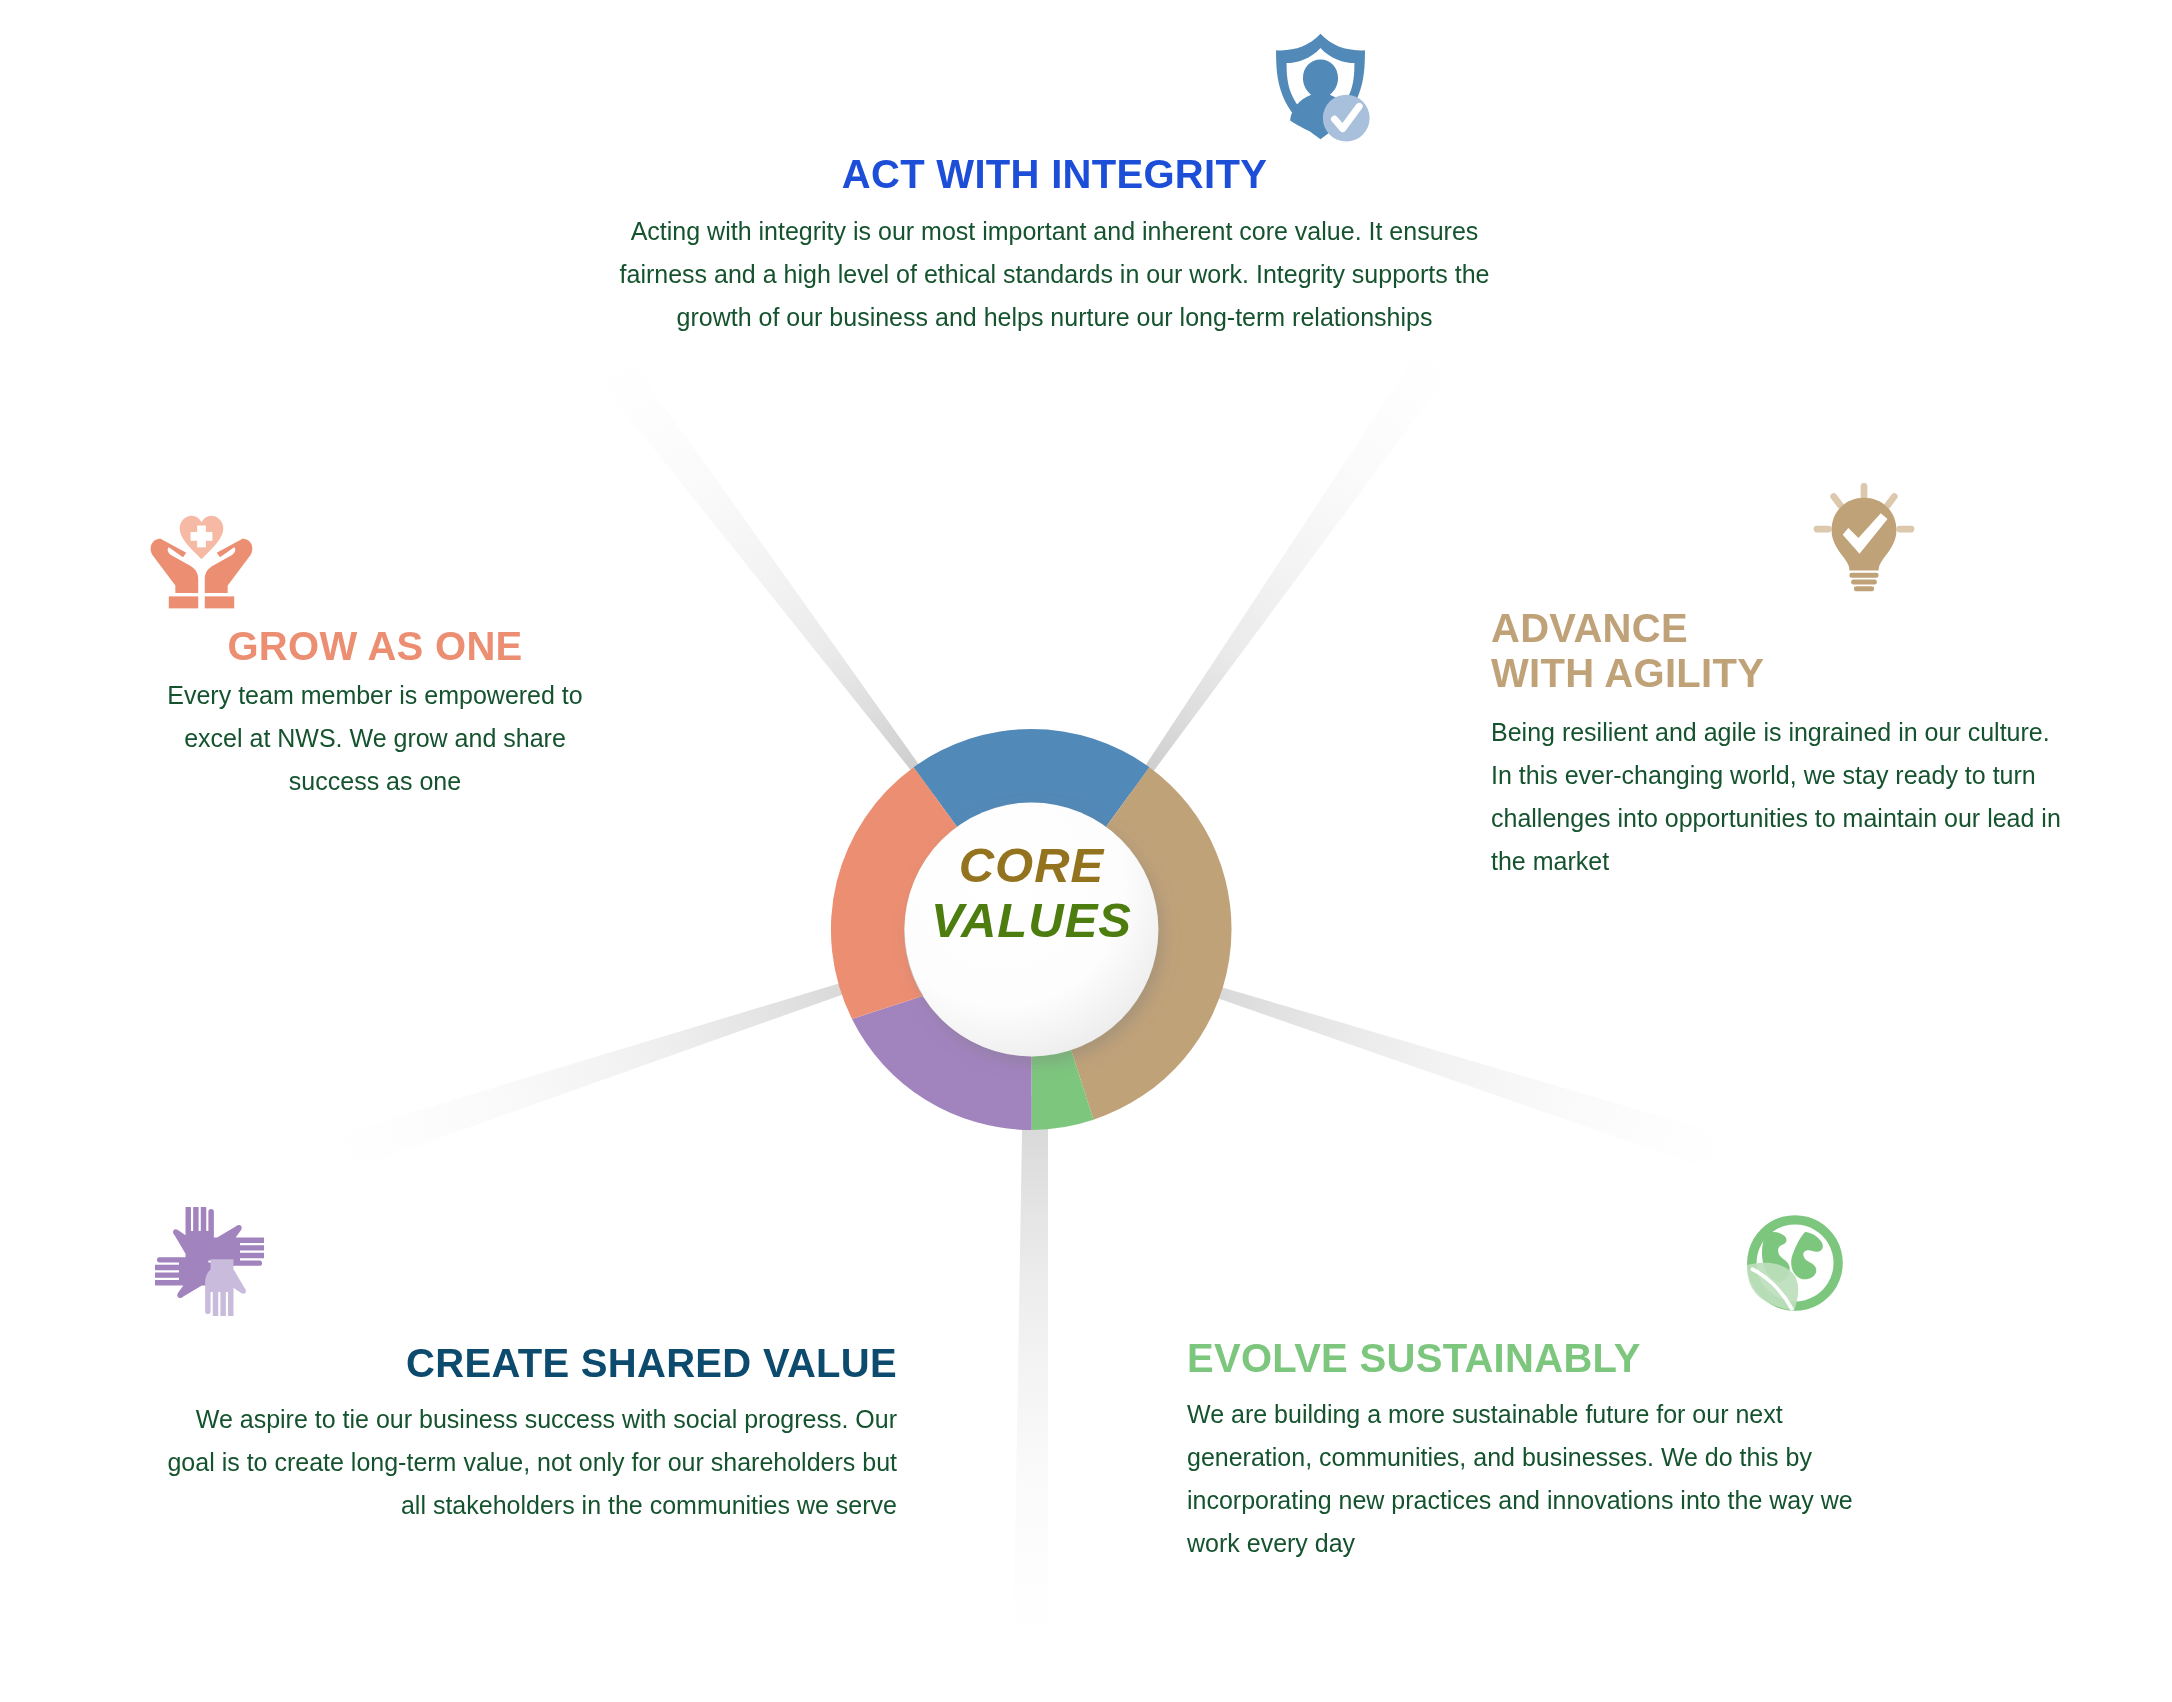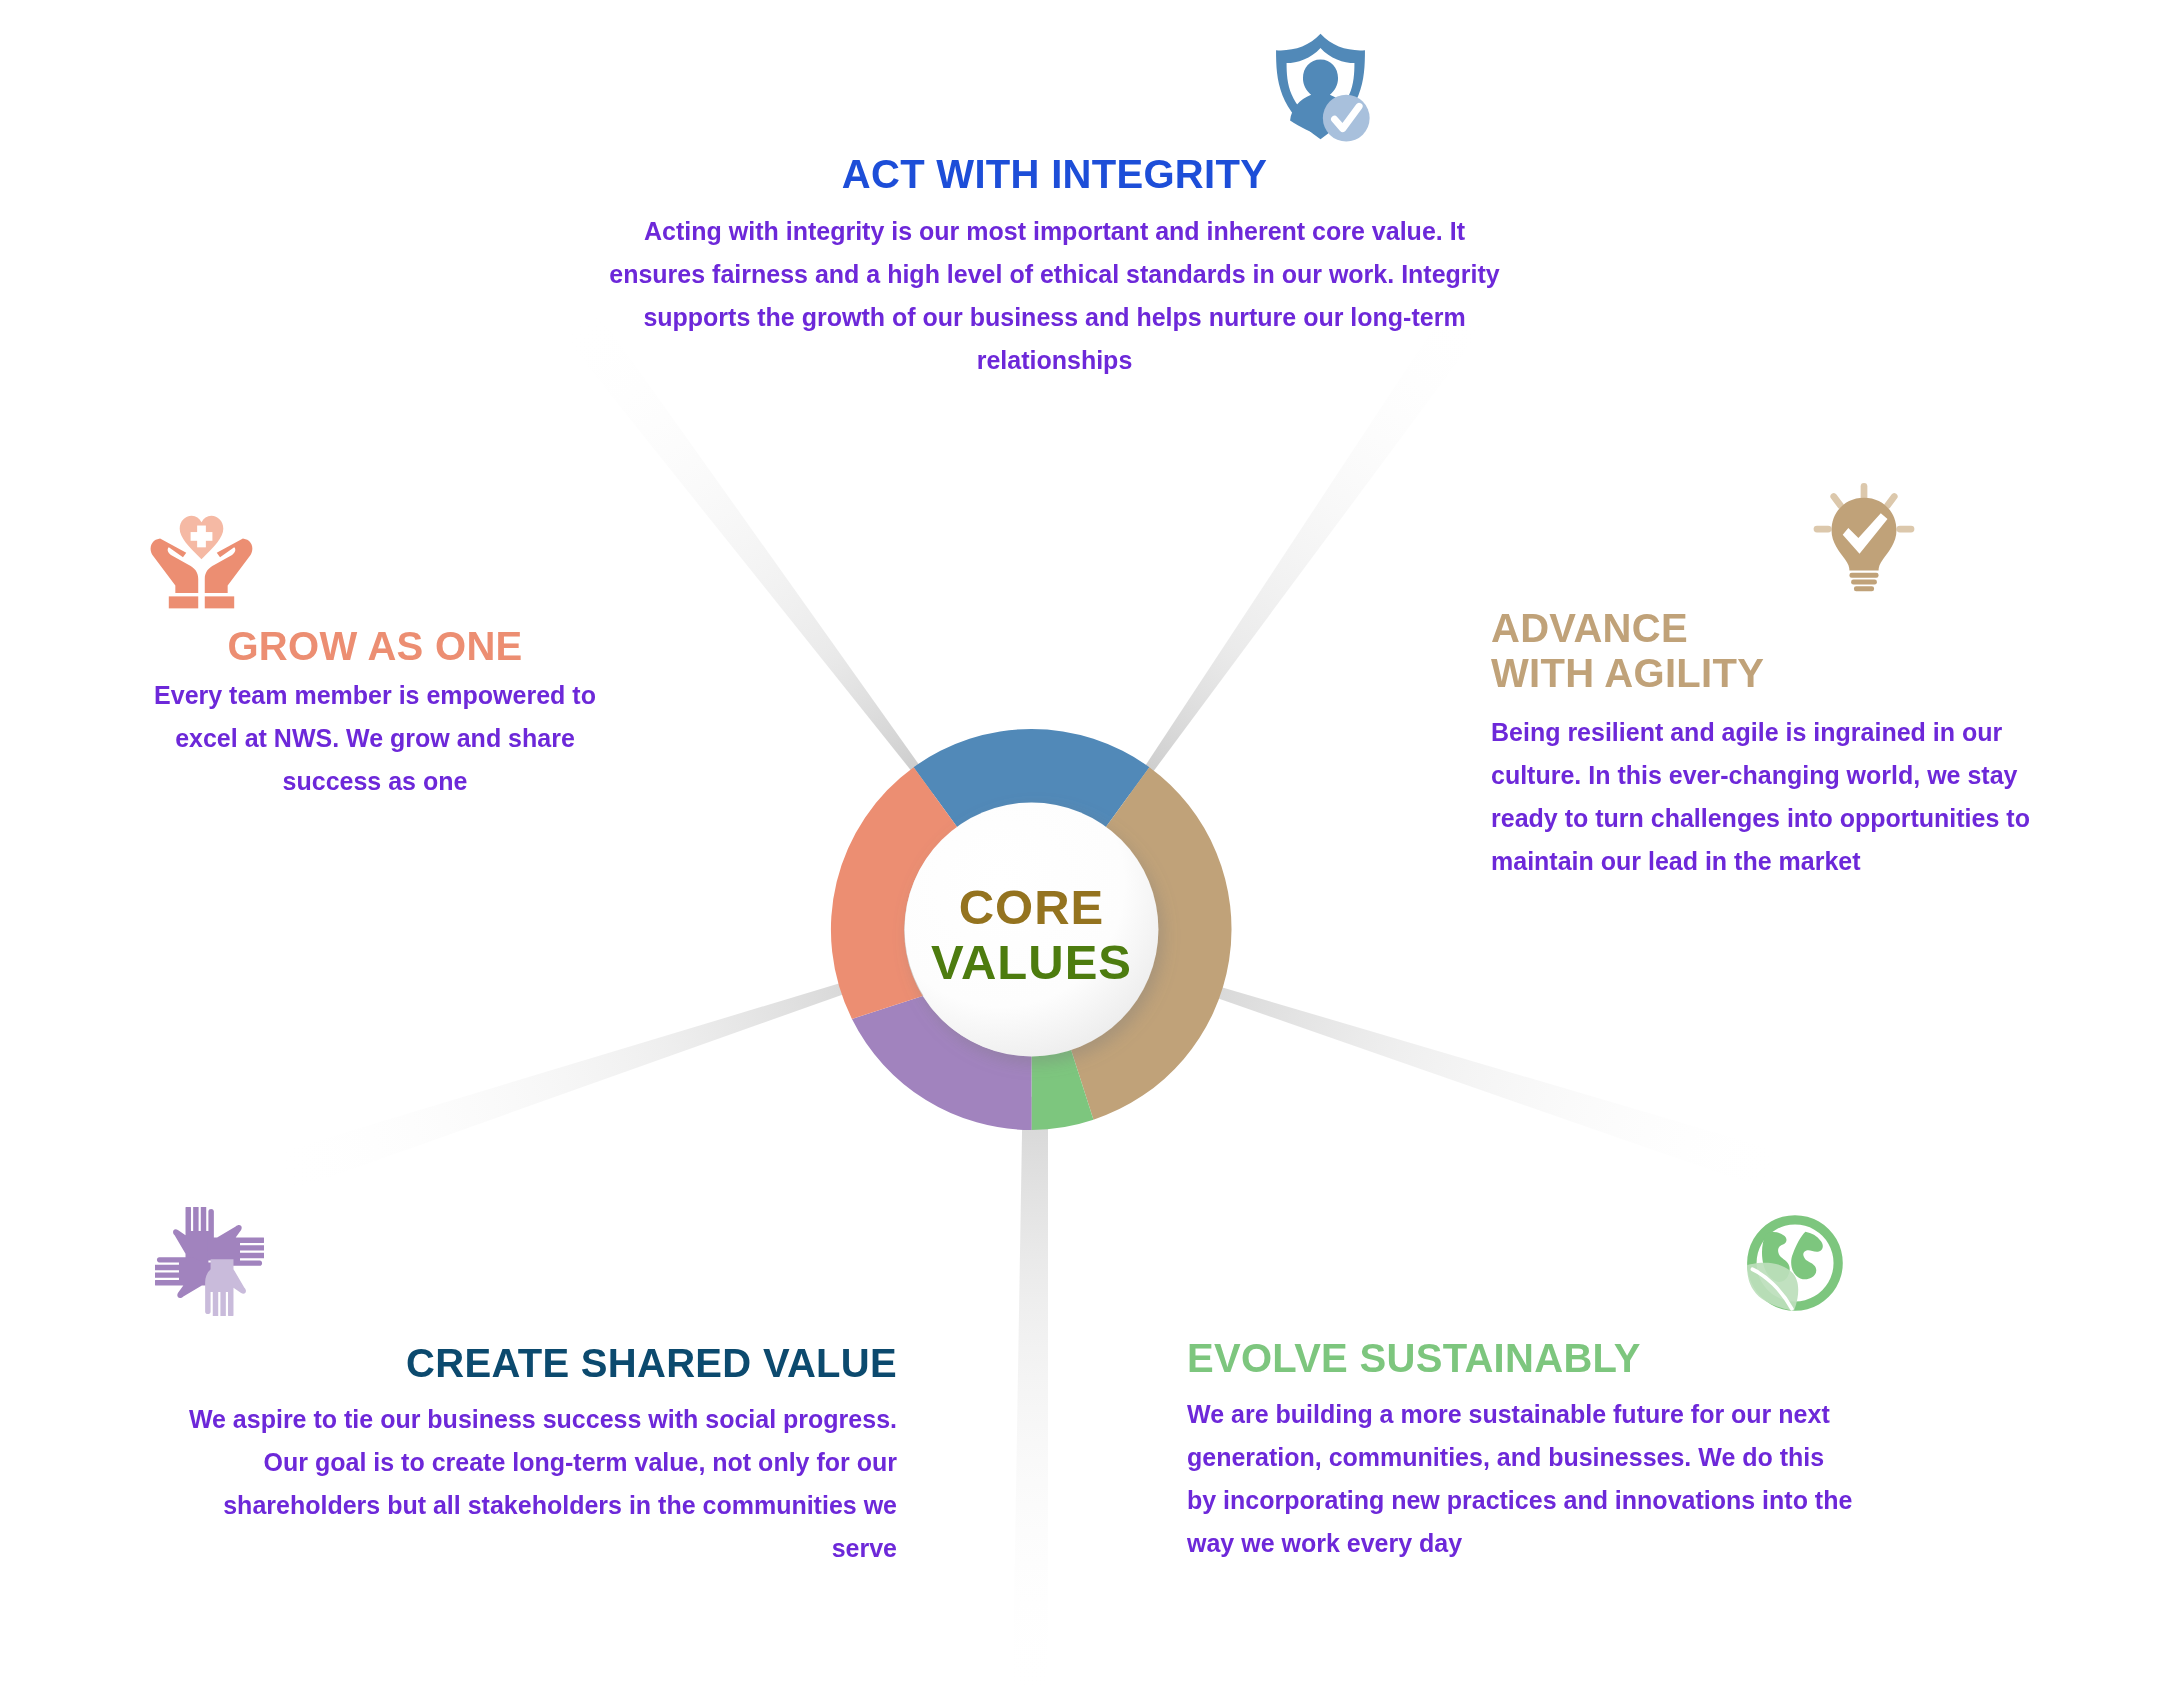--- a/index.html
+++ b/index.html
@@ -34,28 +34,29 @@
     left: 831px;
     top: 729px;
     width: 401px;
     height: 401px;
   }
   .wheel-svg { display: block; width: 401px; height: 401px; overflow: visible; }
 
   .hub-label {
     position: absolute;
     left: 831px;
-    top: 734px;
+    top: 692px;
     width: 401px;
     height: 401px;
     display: flex;
     flex-direction: column;
     align-items: center;
     justify-content: center;
     pointer-events: none;
+    font-style: italic;
   }
   .hub-line {
     font-size: 49px;
     font-weight: bold;
     letter-spacing: 1px;
     line-height: 1.12;
     text-align: center;
   }
 
   
@@ -63,23 +64,23 @@
   .block .title {
     font-size: 40px;
     font-weight: bold;
     letter-spacing: 0.3px;
     line-height: 1.12;
     margin: 0;
   }
   .block .body {
     font-size: 25px;
     line-height: 1.72;
-    color: #6d28d9;
+    color: #14532d;
     margin: 5px 0 0 0;
-    font-weight: 700;
+    font-weight: 400;
   }
 
   .icon { position: absolute; }
   .icon svg { display: block; }
 
   
   #blk-integrity { left: 598px; top: 152px; width: 913px; text-align: center; }
   #blk-integrity .body { margin-top: 13px; }
   #ico-integrity { left: 1262px; top: 28px; }
 

